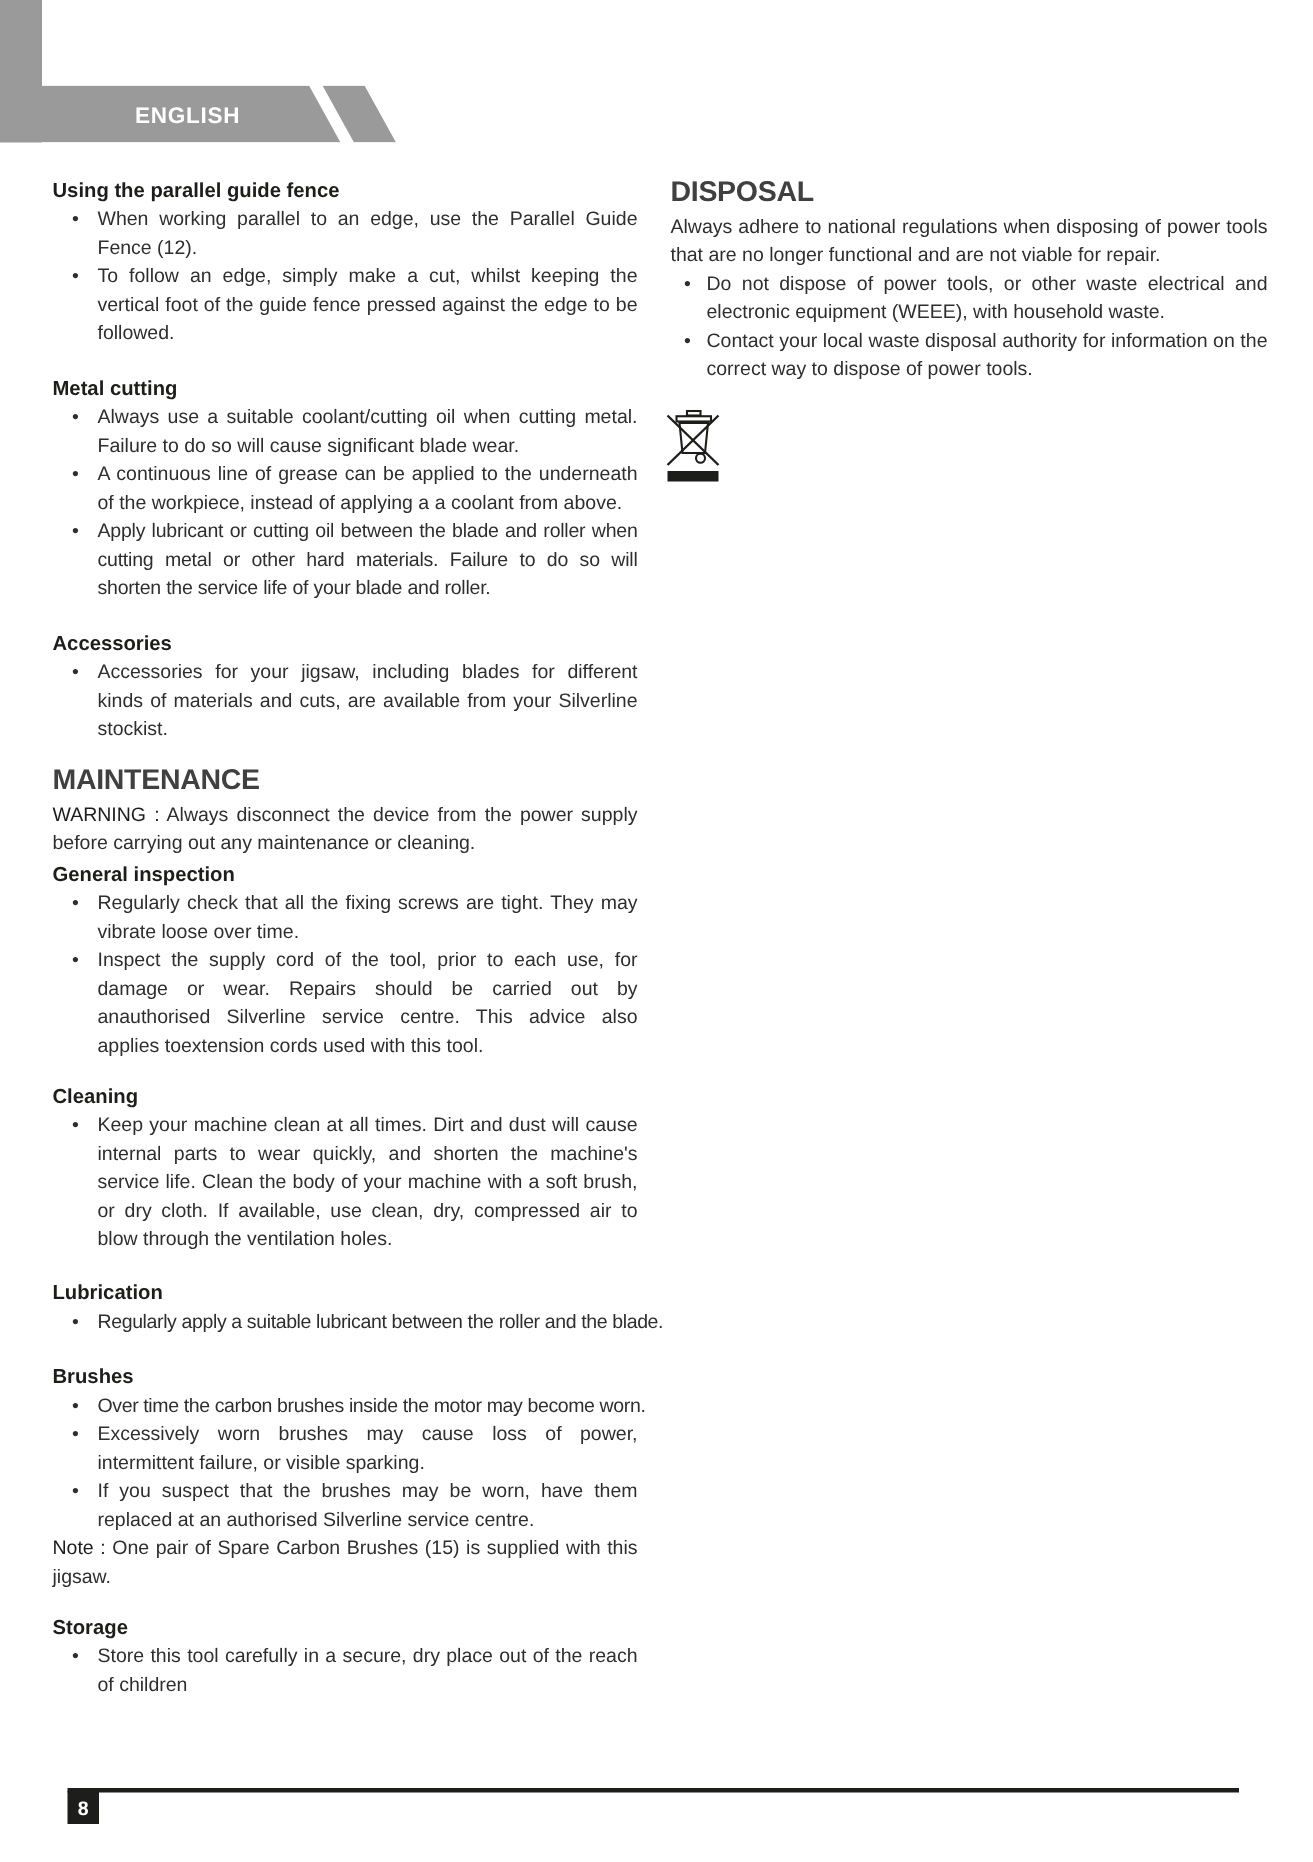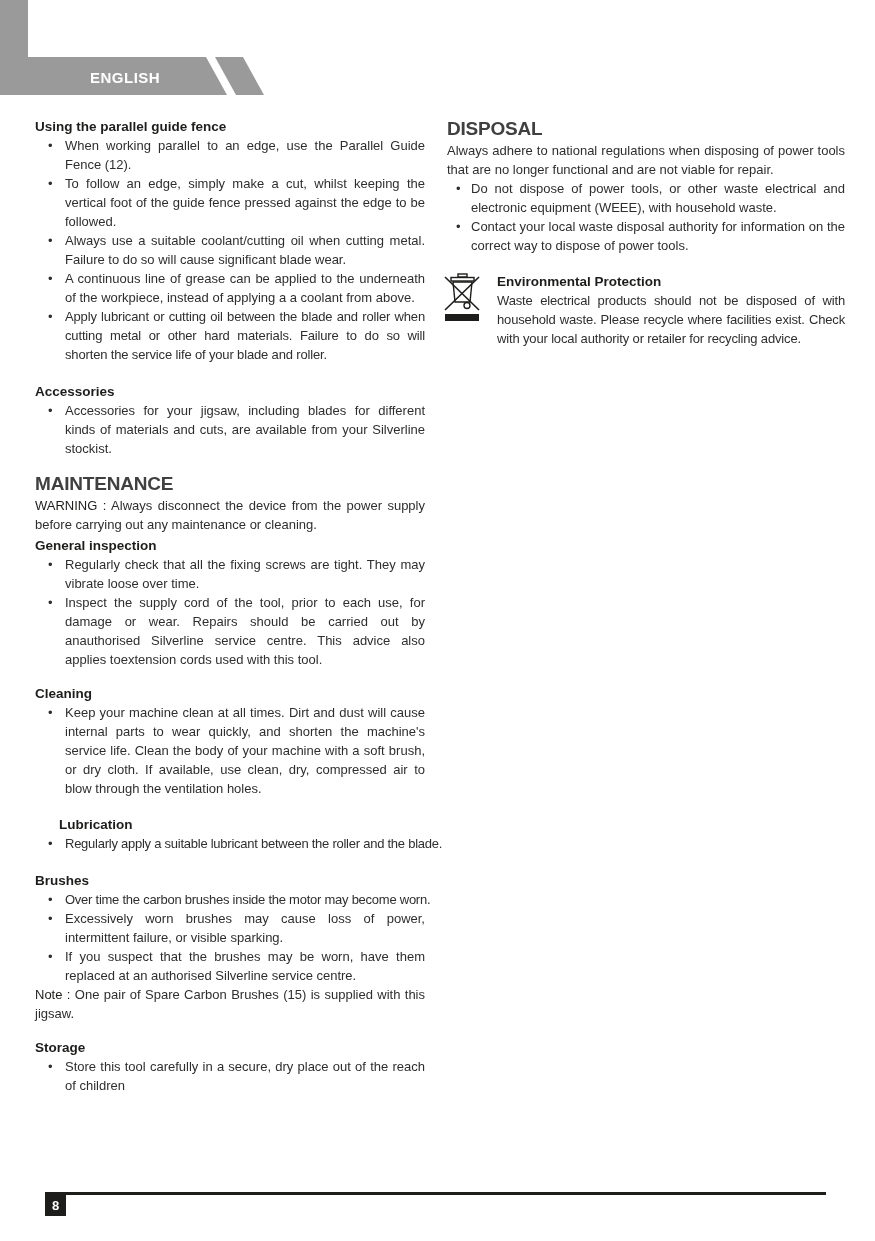--- a/index.html
+++ b/index.html
@@ -22,21 +22,21 @@
   .col-right{left:447px;width:398px;}
   h2{margin:0;font-size:19px;line-height:24px;font-weight:bold;color:#404040;letter-spacing:-.2px;}
   h3{margin:0;font-size:13.5px;line-height:19px;font-weight:bold;color:#1d1d1b;}
   p{margin:0;font-size:13px;line-height:19px;text-align:justify;}
   ul{margin:0;padding:0;list-style:none;}
   li{position:relative;padding-left:30px;font-size:13px;line-height:19px;text-align:justify;}
   li::before{content:"\2022";position:absolute;left:13px;top:0;color:#2e2e2e;}
   .col-right li{padding-left:24px;}
   .col-right li::before{left:9px;}
   .b{font-weight:normal;color:#1d1d1b;}
-  .gap18{margin-top:18px;} .gap17{margin-top:17px;margin-left:24px;} .gap15{margin-top:15px;} .gap14{margin-top:14px;} .gap2{margin-top:2px;}
+  .gap18{margin-top:18px;} .gap17{margin-top:17px;} .gap15{margin-top:15px;} .gap14{margin-top:14px;} .gap2{margin-top:2px;}
   .one-line{white-space:nowrap;letter-spacing:-.25px;}
   .tight{letter-spacing:-.15px;}
   
   .env{position:relative;margin-top:17px;min-height:50px;}
   .env-icon{position:absolute;left:-4px;top:1px;}
   .env-body{margin-left:50px;}
   .env-body p{letter-spacing:-.15px;}
   
   .footer-rule{position:absolute;left:45px;top:1192px;width:781px;height:3px;background:#1d1d1b;}
   .page-badge{position:absolute;left:45px;top:1194px;width:21px;height:22px;background:#1d1d1b;
@@ -51,20 +51,21 @@
 <div class="banner-label">ENGLISH</div>
 
 <div class="col col-left">
 
   <h3>Using the parallel guide fence</h3>
   <ul>
     <li>When working parallel to an edge, use the Parallel Guide Fence (12).</li>
     <li>To follow an edge, simply make a cut, whilst keeping the vertical foot of the guide fence pressed against the edge to be followed.</li>
   </ul>
 
+  <h3 class="gap18">Metal cutting</h3>
   <ul>
     <li>Always use a suitable coolant/cutting oil when cutting metal. Failure to do so will cause significant blade wear.</li>
     <li>A continuous line of grease can be applied to the underneath of the workpiece, instead of applying a a coolant from above.</li>
     <li class="tight">Apply lubricant or cutting oil between the blade and roller when cutting metal or other hard materials. Failure to do so will shorten the service life of your blade and roller.</li>
   </ul>
 
   <h3 class="gap18">Accessories</h3>
   <ul>
     <li>Accessories for your jigsaw, including blades for different kinds of materials and cuts, are available from your Silverline stockist.</li>
   </ul>
@@ -117,22 +118,18 @@
       <svg width="40" height="50" viewBox="0 0 40 50" fill="none" xmlns="http://www.w3.org/2000/svg">
         <rect x="15" y="1" width="9" height="3" stroke="#1d1d1b" stroke-width="1.4"></rect>
         <rect x="8" y="4.5" width="23" height="3.5" stroke="#1d1d1b" stroke-width="1.4"></rect>
         <path d="M10 9 L29 9 L27 29 L12 29 Z" stroke="#1d1d1b" stroke-width="1.4"></path>
         <circle cx="24" cy="32.5" r="3" stroke="#1d1d1b" stroke-width="1.4"></circle>
         <line x1="2" y1="4" x2="36" y2="37" stroke="#1d1d1b" stroke-width="1.6"></line>
         <line x1="36" y1="4" x2="2" y2="37" stroke="#1d1d1b" stroke-width="1.6"></line>
         <rect x="2" y="41" width="34" height="7" fill="#1d1d1b"></rect>
       </svg>
     </div>
-    <div class="env-body">
-      <h3>Environmental Protection</h3>
-      <p>Waste electrical products should not be disposed of with household waste. Please recycle where facilities exist. Check with your local authority or retailer for recycling advice.</p>
-    </div>
   </div>
 
 </div>
 
 <div class="footer-rule"></div>
 <div class="page-badge">8</div>
 
 </body></html>

